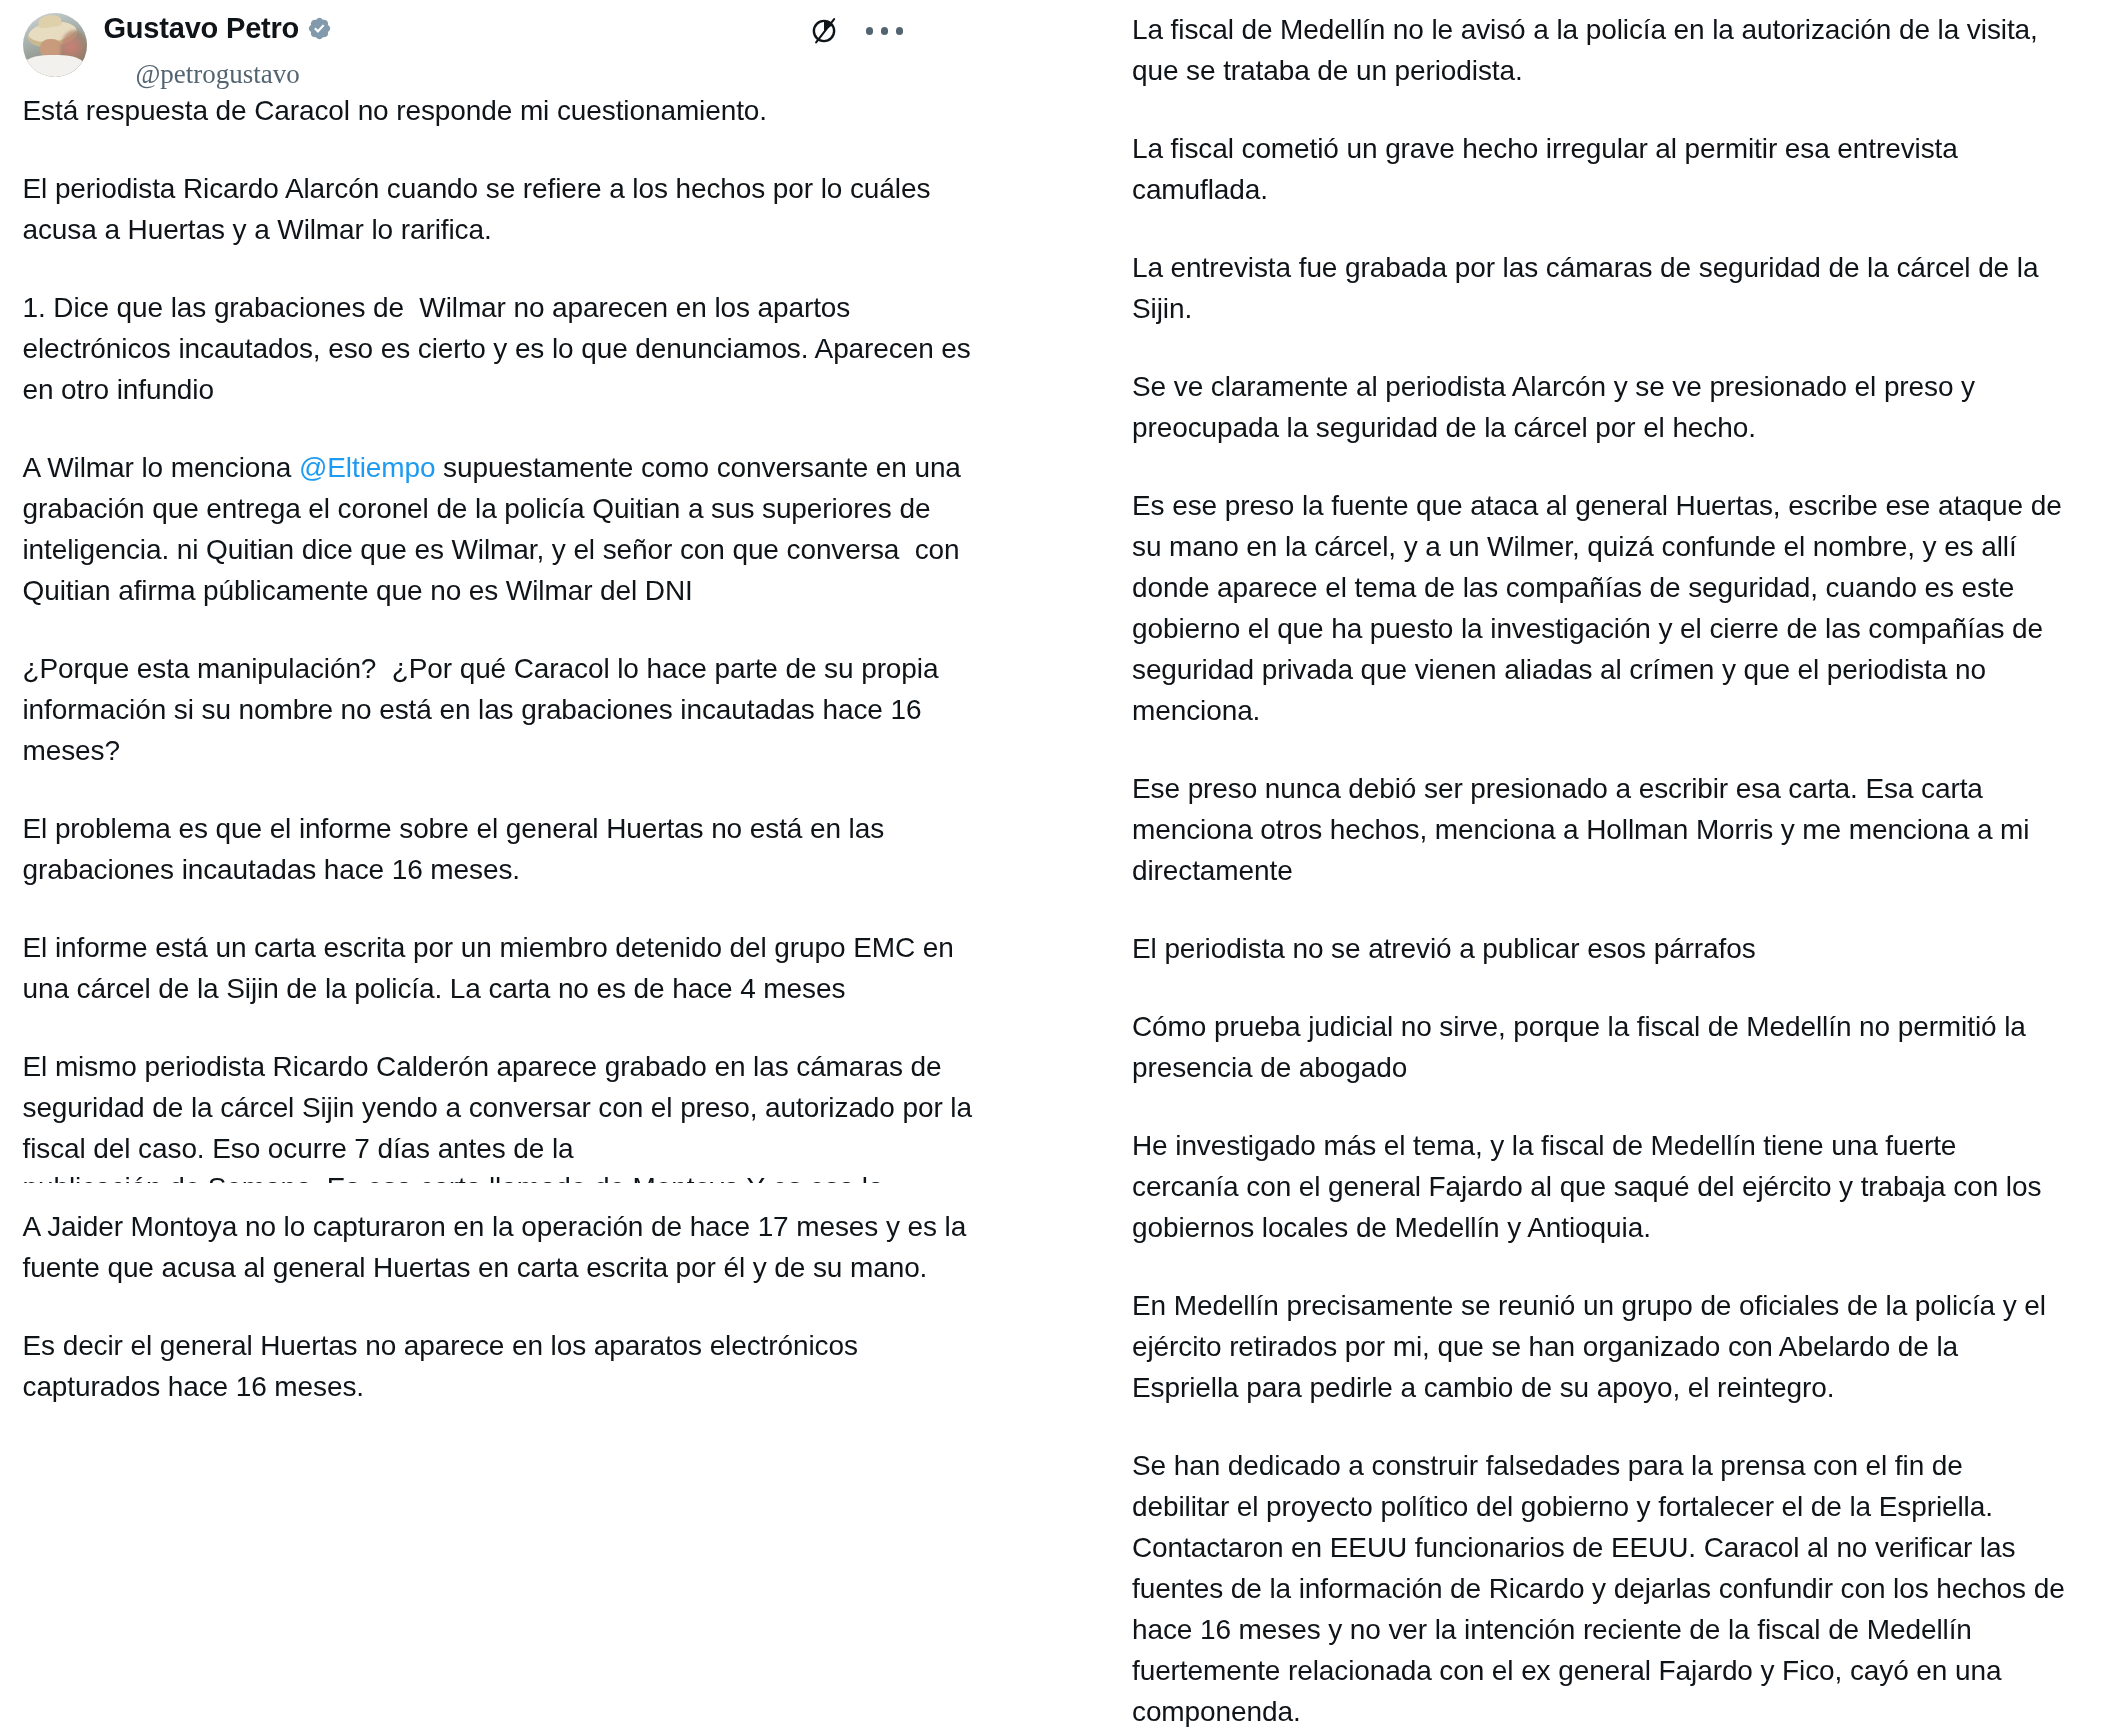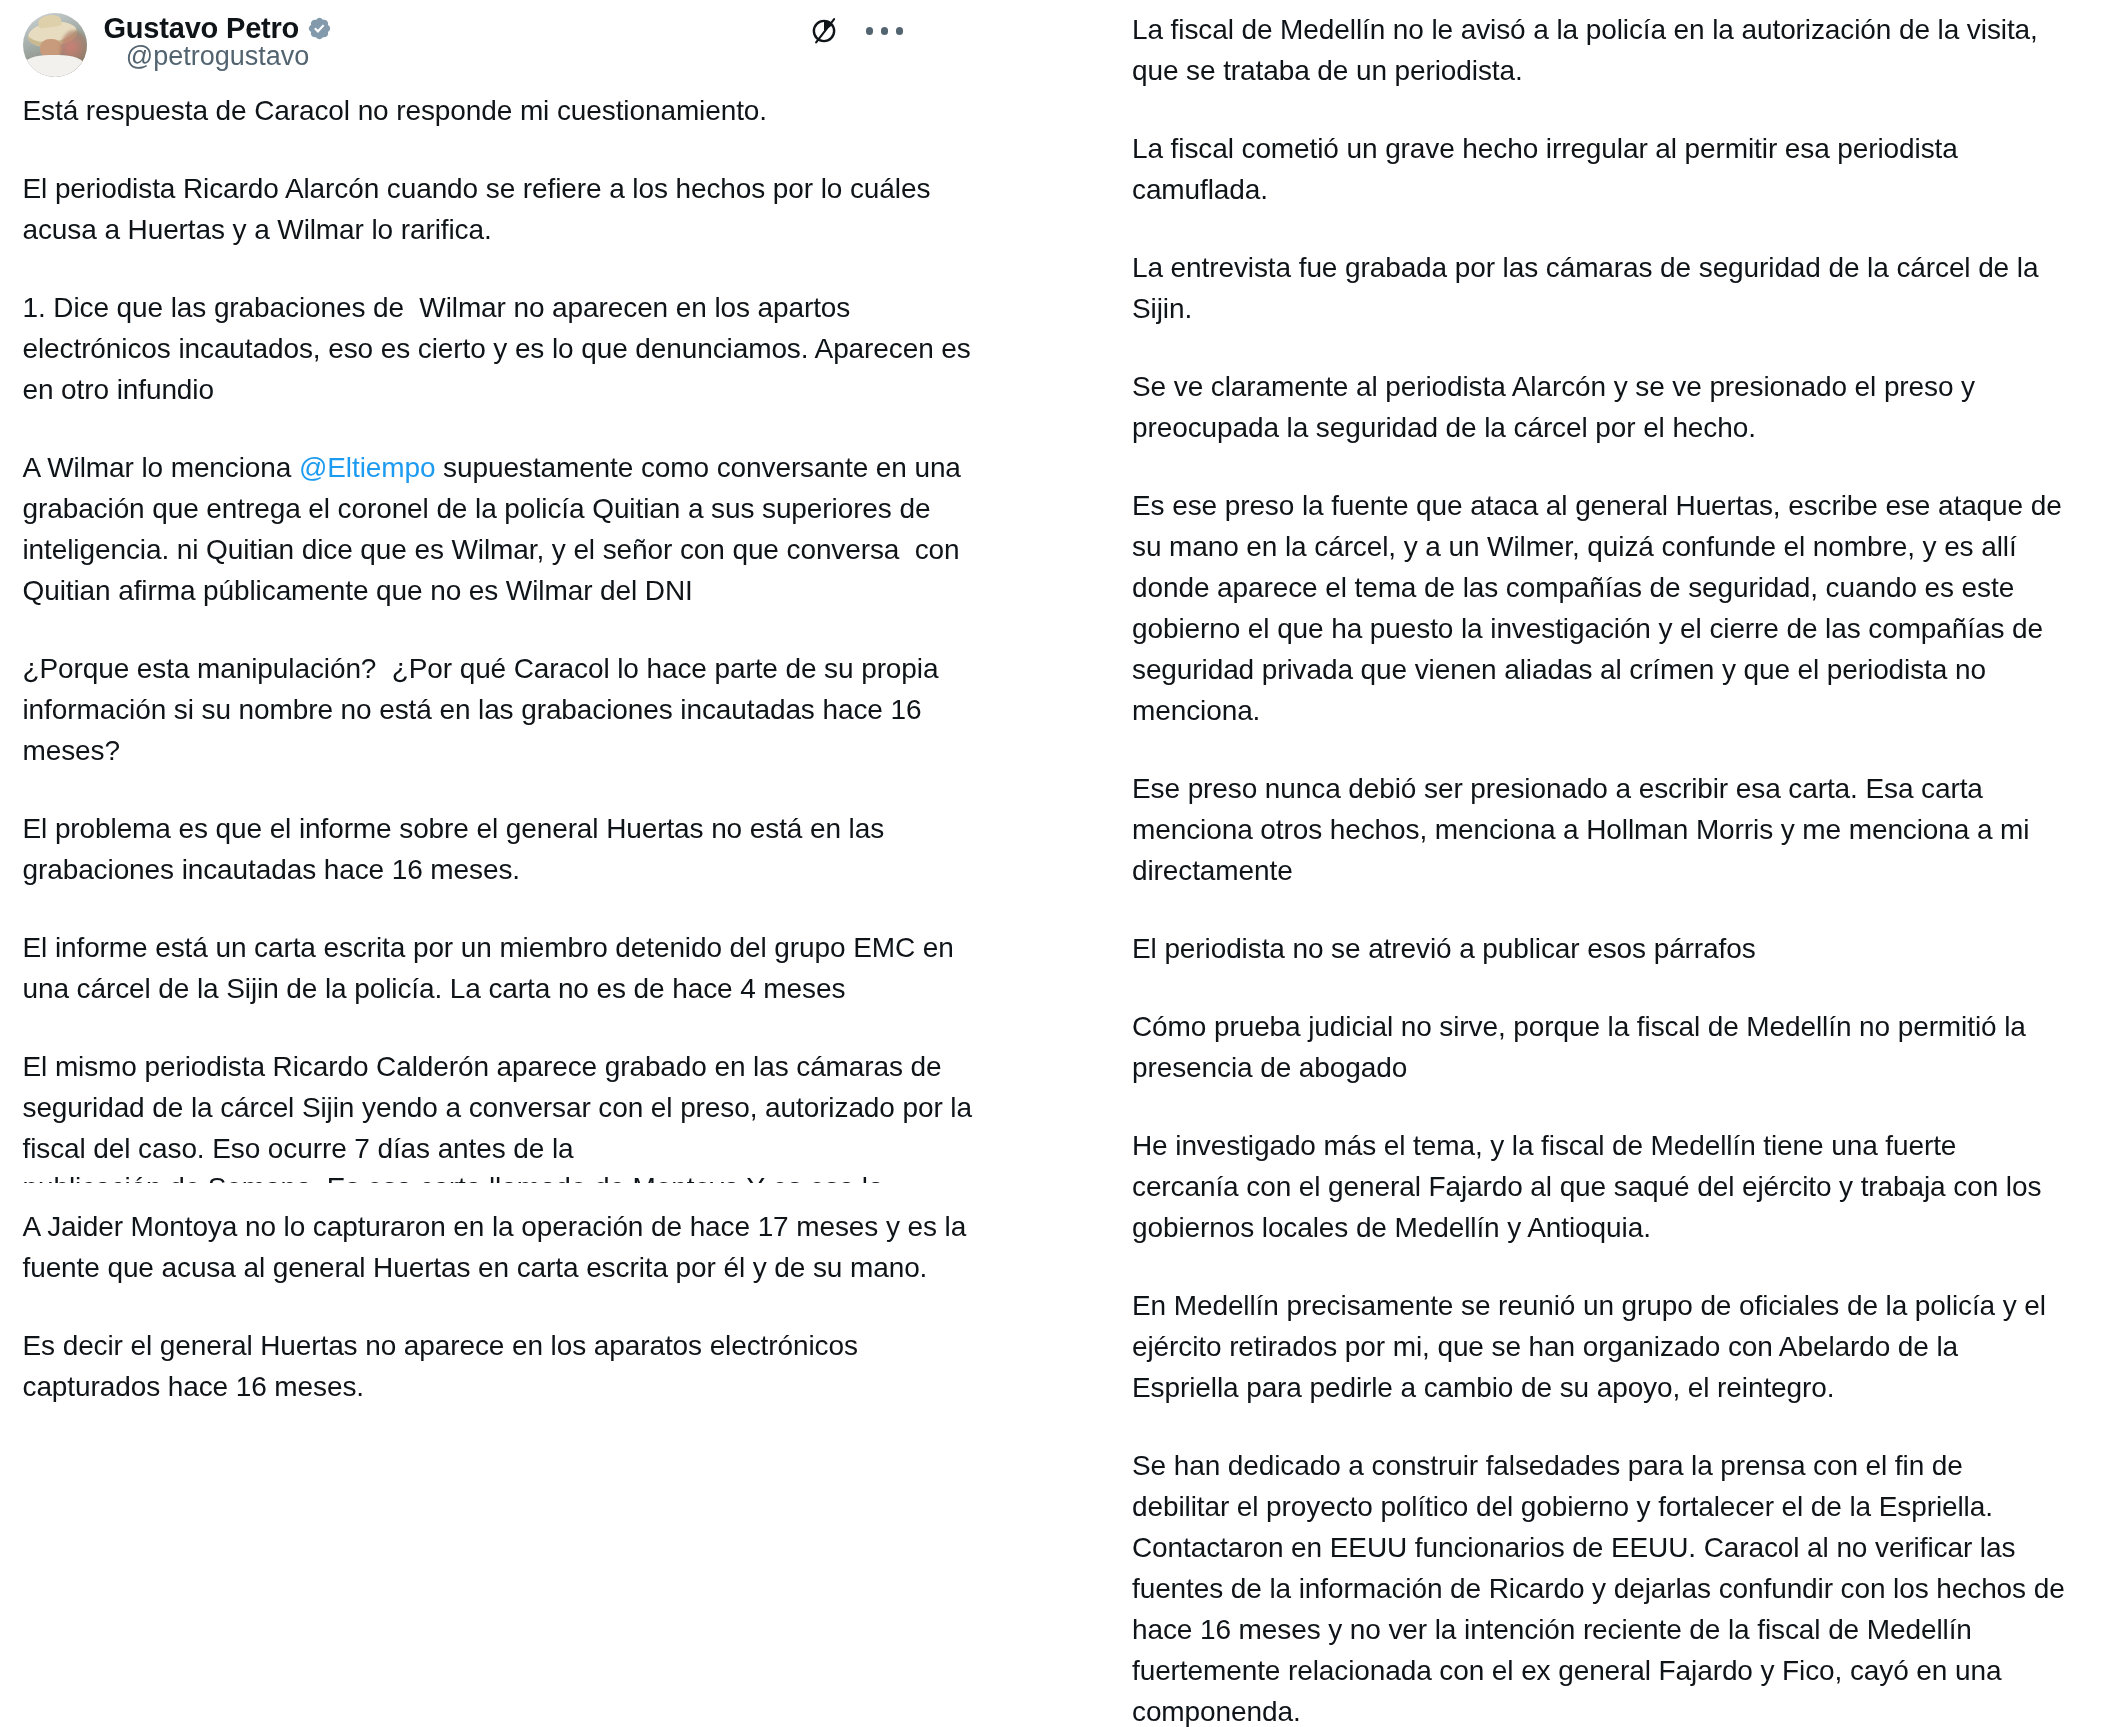--- a/index.html
+++ b/index.html
@@ -131,23 +131,24 @@
   }
   .verified-badge {
     width: 25px;
     height: 25px;
     display: inline-block;
     flex: 0 0 25px;
   }
   .handle {
     font-size: 27px;
     color: #536471;
-    margin-top: 0;
+    margin-top: 18px;
     line-height: 1;
     white-space: nowrap;
+    font-family: Liberation Serif, serif;
   }
 
   .header-actions {
     position: absolute;
     right: 90px;
     top: 15px;
     display: flex;
     align-items: center;
     gap: 26px;
   }
@@ -279,21 +280,21 @@
 
       <p>A Jaider Montoya no lo capturaron en la operación de hace 17 meses y es la fuente que acusa al general Huertas en carta escrita por él y de su mano.</p>
       <p>Es decir el general Huertas no aparece en los aparatos electrónicos capturados hace 16 meses.</p>
     </div>
   </div>
 
   <div class="column column-right">
     <div class="right-top-pad"></div>
     <div class="post-body">
       <p>La fiscal de Medellín no le avisó a la policía en la autorización de la visita, que se trataba de un periodista.</p>
-      <p>La fiscal cometió un grave hecho irregular al permitir esa periodista camuflada.</p>
+      <p>La fiscal cometió un grave hecho irregular al permitir esa entrevista camuflada.</p>
       <p>La entrevista fue grabada por las cámaras de seguridad de la cárcel de la Sijin.</p>
       <p>Se ve claramente al periodista Alarcón y se ve presionado el preso y preocupada la seguridad de la cárcel por el hecho.</p>
       <p>Es ese preso la fuente que ataca al general Huertas, escribe ese ataque de su mano en la cárcel, y a un Wilmer, quizá confunde el nombre, y es allí donde aparece el tema de las compañías de seguridad, cuando es este gobierno el que ha puesto la investigación y el cierre de las compañías de seguridad privada que vienen aliadas al crímen y que el periodista no menciona.</p>
       <p>Ese preso nunca debió ser presionado a escribir esa carta. Esa carta menciona otros hechos, menciona a Hollman Morris y me menciona a mi directamente</p>
       <p>El periodista no se atrevió a publicar esos párrafos</p>
       <p>Cómo prueba judicial no sirve, porque la fiscal de Medellín no permitió la presencia de abogado</p>
       <p>He investigado más el tema, y la fiscal de Medellín tiene una fuerte cercanía con el general Fajardo al que saqué del ejército y trabaja con los gobiernos locales de Medellín y Antioquia.</p>
       <p>En Medellín precisamente se reunió un grupo de oficiales de la policía y el ejército retirados por mi, que se han organizado con Abelardo de la Espriella para pedirle a cambio de su apoyo, el reintegro.</p>
       <p>Se han dedicado a construir falsedades para la prensa con el fin de debilitar el proyecto político del gobierno y fortalecer el de la Espriella. Contactaron en EEUU funcionarios de EEUU. Caracol al no verificar las fuentes de la información de Ricardo y dejarlas confundir con los hechos de hace 16 meses y no ver la intención reciente de la fiscal de Medellín fuertemente relacionada con el ex general Fajardo y Fico, cayó en una componenda.</p>
     </div>

